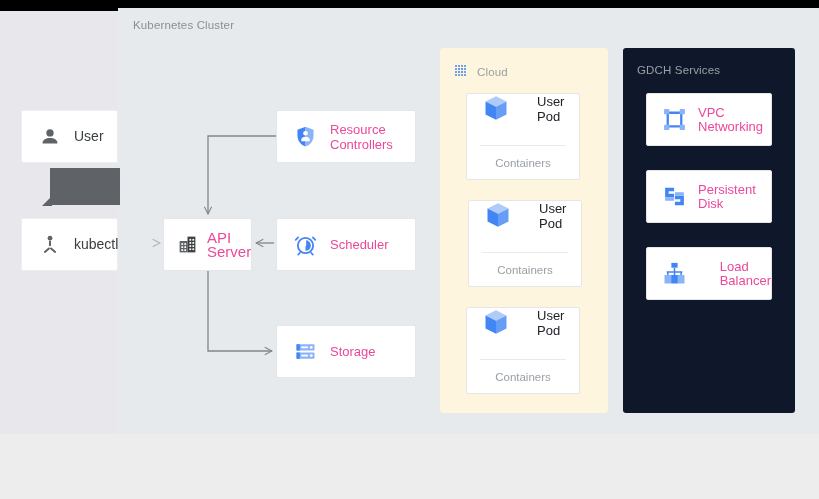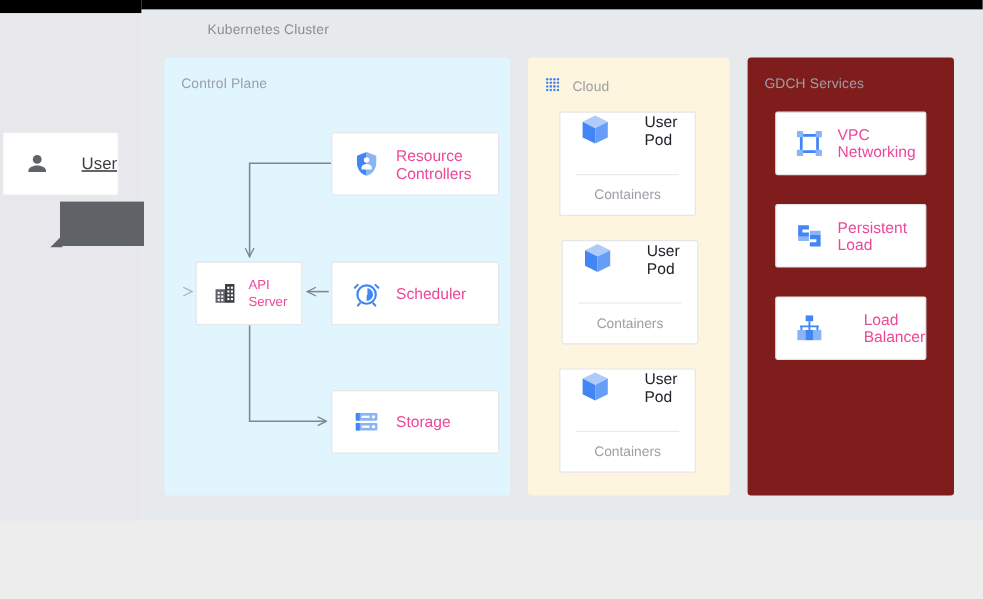--- a/index.html
+++ b/index.html
@@ -14,64 +14,63 @@
   
   .topbar-left   { position:absolute; left:0;   top:0; width:118px; height:11px; background:#000; }
   .topbar-right  { position:absolute; left:118px; top:0; width:701px; height:8px; background:#000; }
   .left-rail     { position:absolute; left:0;   top:11px; width:118px; height:423px; background:#e8e7ec; }
   .canvas        { position:absolute; left:118px; top:8px; width:701px; height:426px; background:#e6eaed; }
   .bottom-band   { position:absolute; left:0;   top:434px; width:819px; height:65px; background:#ededed; }
 
   
   .cluster-label {
     position:absolute; left:133px; top:19px;
-    font-size:11.5px; color:#8b8f94; letter-spacing:.15px;margin-left:40px;
+    font-size:11.5px; color:#8b8f94; letter-spacing:.15px;
   }
 
   
   .panel { position:absolute; border-radius:3px; }
   .panel > .panel-title {
     position:absolute; left:14px; top:16px;
     font-size:11.5px; color:#9aa0a6; letter-spacing:.15px;
     display:flex; align-items:center; gap:9px;
   }
   #panel-control { left:137px; top:48px; width:288px; height:365px; background:#e1f5fe; }
   #panel-nodes   { left:440px; top:48px; width:168px; height:365px; background:#fdf5dd; }
-  #panel-gdch    { left:623px; top:48px; width:172px; height:365px; background:#7f1d1d; }
+  #panel-gdch    { left:623px; top:48px; width:172px; height:365px; background:#0f172a; }
 
   
   .card {
     position:absolute; background:#fff;
     border:1px solid #e4e6e8; border-radius:2px;
     display:flex; align-items:center;
   }
   .card .icon { flex:0 0 auto; display:flex; align-items:center; justify-content:center; }
   .card .label {
     font-size:13px; line-height:15px; color:#ec4899;
     white-space:pre-line;
   }
 
   
   .actor {
-    left:2px; width:97px; height:53px;
-    padding-left:17px; gap:26px;
+    left:21px; width:97px; height:53px;
+    padding-left:17px; gap:13px;
     border-color:#eceef0;
-    text-decoration:underline;
   }
   #card-user    { top:110px; }
   #card-kubectl { top:218px; }
   .actor .label { font-size:14px; color:#3c4043; }
 
   
   .cp-card { width:140px; height:53px; padding-left:17px; gap:13px; }
   #card-api-server { left:163px; top:218px; width:89px; padding-left:13px; gap:9px; }
   #card-resource-controllers { left:276px; top:110px; }
   #card-scheduler            { left:276px; top:218px; }
   #card-storage              { left:276px; top:325px; }
-  #card-api-server .label { font-size:11px; line-height:14px; }
+  #card-api-server .label { font-size:15px; line-height:14px; }
 
   
   .pod {
     width:114px; height:87px;
     flex-direction:column; align-items:stretch;
     padding:0;
   }
   .pod .pod-head {
     flex:1 1 auto; display:flex; align-items:flex-start;
     padding-left:15px; gap:27px;
@@ -114,25 +113,20 @@
 <div id="root">
 
   <div class="topbar-left"></div>
   <div class="topbar-right"></div>
   <div class="left-rail"></div>
   <div class="canvas"></div>
   <div class="bottom-band"></div>
 
   <div class="cluster-label">Kubernetes Cluster</div>
 
-  <div class="panel" id="panel-control">
-    <div class="panel-title">
-      <span>Control Plane</span>
-    </div>
-  </div>
 
   <div class="panel" id="panel-nodes">
     <div class="panel-title">
       <span class="icon">
         <svg width="14" height="14" viewBox="0 0 14 14">
           <g fill="#4285F4">
             <circle cx="2" cy="2" r="1"></circle>
               <circle cx="5" cy="2" r="1"></circle>
               <circle cx="8" cy="2" r="1"></circle>
               <circle cx="11" cy="2" r="1"></circle>
@@ -192,20 +186,31 @@
       </svg>
     </span>
     <span class="label">User</span>
   </div>
 
   <div class="tooltip">
     <span></span>
     <span class="tip-arrow"></span>
   </div>
 
+  <div class="card actor" id="card-kubectl">
+    <span class="icon">
+      <svg width="22" height="22" viewBox="0 0 24 24" fill="#5f6368">
+        <circle cx="12" cy="4.6" r="2.6"></circle>
+        <rect x="10.9" y="7" width="2.2" height="6.4" rx="1.1"></rect>
+        <rect x="4.6" y="16.6" width="8" height="2.2" rx="1.1" transform="rotate(-40 8.6 17.7)"></rect>
+        <rect x="11.4" y="16.6" width="8" height="2.2" rx="1.1" transform="rotate(40 15.4 17.7)"></rect>
+      </svg>
+    </span>
+    <span class="label">kubectl</span>
+  </div>
 
   <div class="card cp-card" id="card-api-server">
     <span class="icon">
       <svg width="21" height="21" viewBox="0 0 24 24">
         <path d="M3 21V8h9v13H3z" fill="#5f6368"></path>
         <path d="M12 21V3h9v18h-9z" fill="#3c4043"></path>
         <g fill="#fff">
           <rect x="5" y="10.5" width="2" height="2"></rect>
             <rect x="8.4" y="10.5" width="2" height="2"></rect>
           <rect x="5" y="14" width="2" height="2"></rect>
@@ -333,21 +338,21 @@
   <div class="card svc" id="svc-disk">
     <span class="icon">
       <svg width="25" height="25" viewBox="0 0 24 24">
         <path d="M3 3.5h8.6v3.4H6.4v2.4h5.2v3.4H3z" fill="#4285F4"></path>
         <path d="M21 20.5h-8.6v-3.4h5.2v-2.4h-5.2v-3.4H21z" fill="#4285F4"></path>
         <path d="M3 12.7h8.6v3.4H3z" fill="#8AB4F8"></path>
         <path d="M12.4 7.9H21v3.4h-8.6z" fill="#8AB4F8"></path>
       </svg>
     </span>
     <span class="label">Persistent
-Load</span>
+Disk</span>
   </div>
 
   <div class="card svc" id="svc-lb">
     <span class="icon">
       <svg width="25" height="25" viewBox="0 0 24 24">
         <rect x="9" y="1.8" width="6" height="4.6" fill="#4285F4"></rect>
         <path d="M4.5 10.5h15M12 6.4v4.1M5.6 10.5v3M12 10.5v3M18.4 10.5v3" stroke="#4285F4" stroke-width="1.5" fill="none"></path>
         <rect x="2.4" y="13.4" width="6.4" height="8.2" fill="#8AB4F8"></rect>
         <rect x="15.2" y="13.4" width="6.4" height="8.2" fill="#8AB4F8"></rect>
         <rect x="8.8" y="13.4" width="6.4" height="8.2" fill="#4285F4"></rect>

